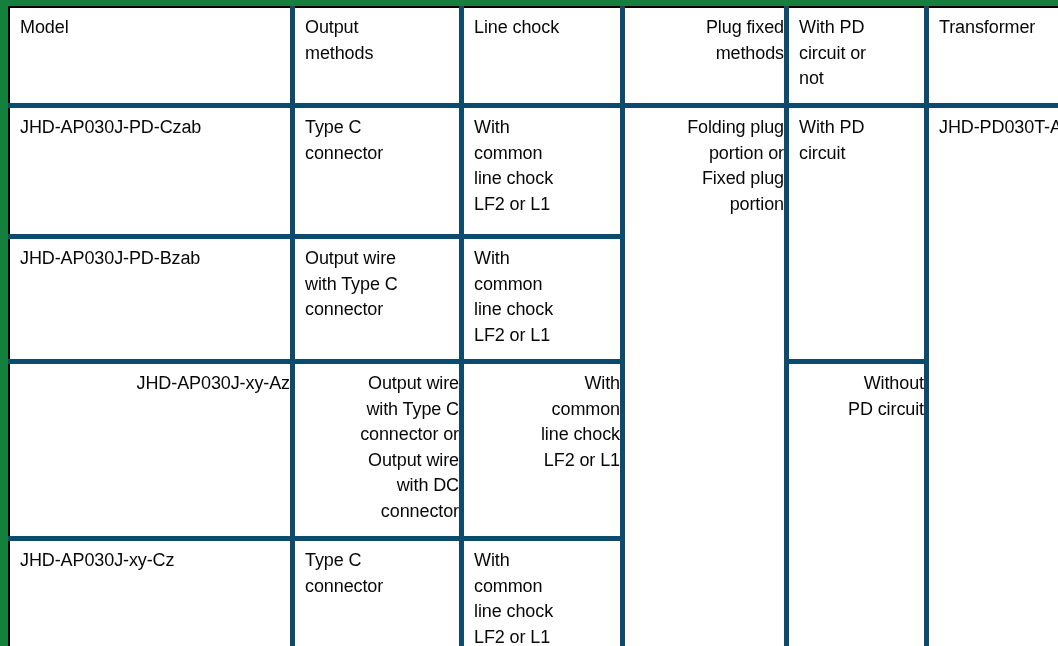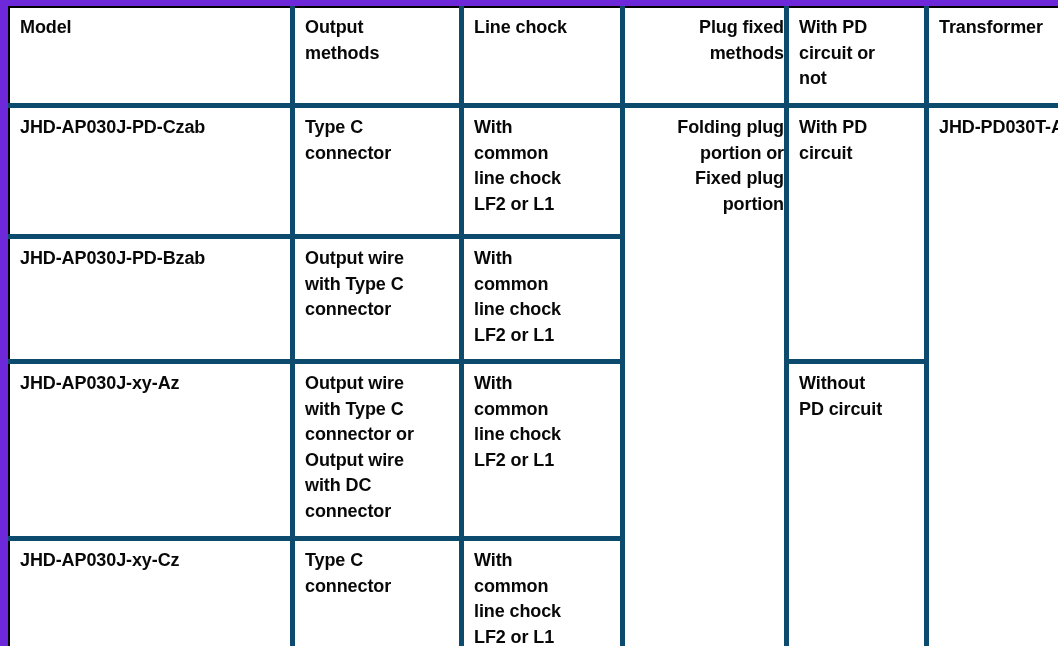--- a/index.html
+++ b/index.html
@@ -12,22 +12,21 @@
     height: 646px;
     font-family: "Liberation Sans", sans-serif;
     color: #000000;
     overflow: hidden;
   }
 
   .page {
     position: relative;
     width: 1058px;
     height: 646px;
-    background: #6d28d9;
-    font-weight: bold;
+    background: #15803d;
   }
 
   
   .spec-table {
     position: absolute;
     left: 8px;
     top: 6px;
     width: 1042px;
     border-collapse: collapse;
     table-layout: fixed;
@@ -67,21 +66,21 @@
   .w-output  { width: 154px; }
   .w-chock   { width: 146px; }
   .w-plug    { width: 149px; text-align: right; }
   .w-pd      { width: 125px; }
   .w-trans   { width: 198px; }
 
   
   .r-head td { height: 88px; }
   .r-1 td    { height: 119px; }
   .r-2 td    { height: 113px; }
-  .r-3 td    { height: 165px; }
+  .r-3 td    { height: 165px; text-align: right; }
   .r-4 td    { height: 120px; }
 
   .cell-text {
     display: block;
     white-space: pre-line;
   }
 </style>
 </head>
 <body>
 

